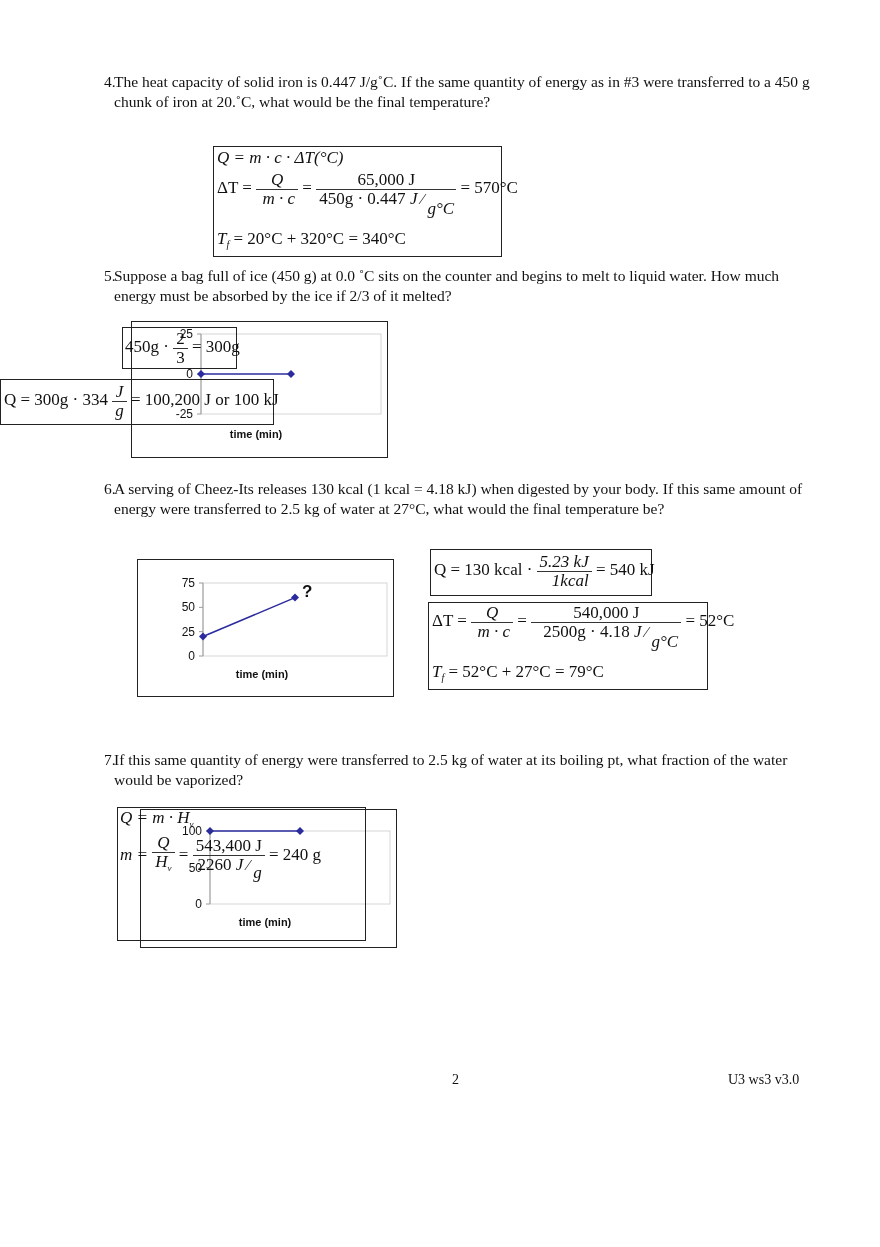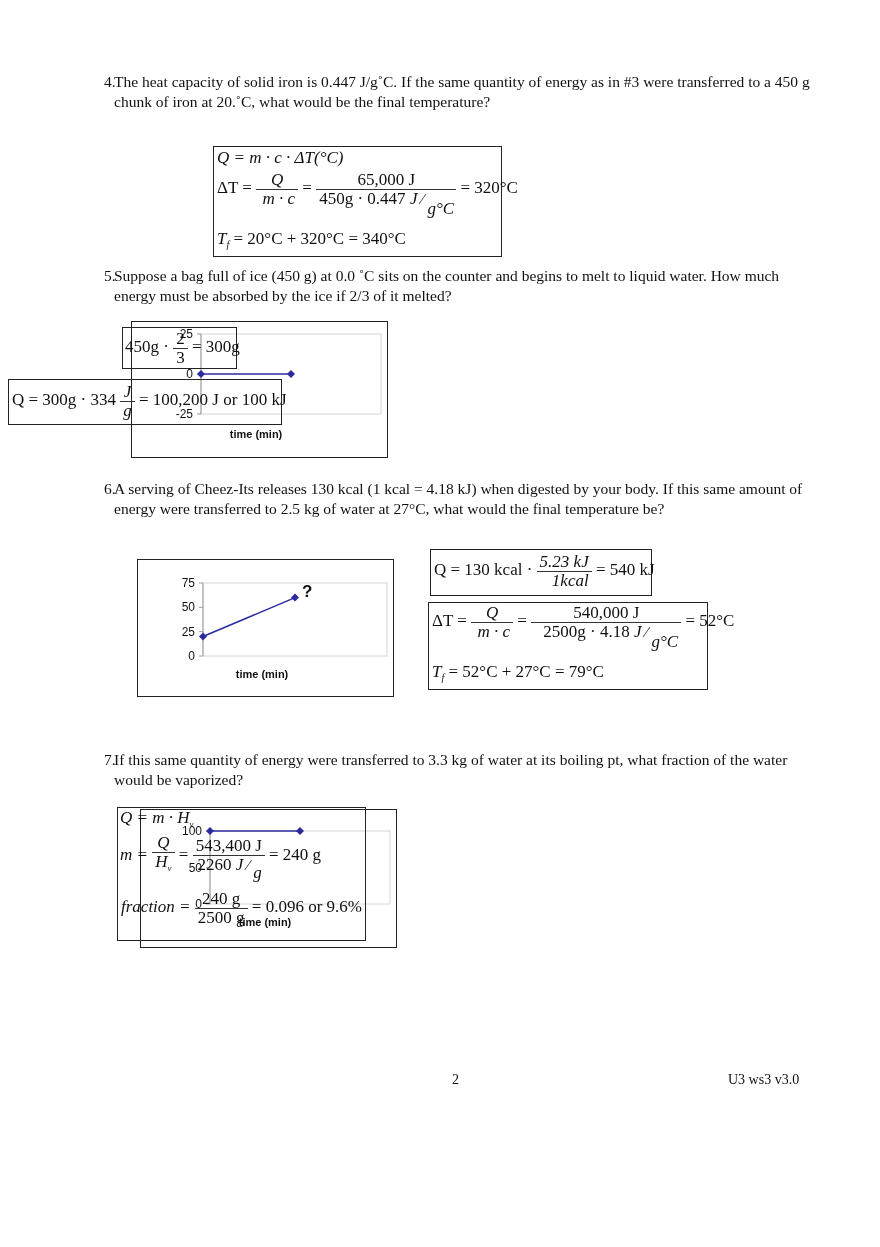--- a/index.html
+++ b/index.html
@@ -33,21 +33,21 @@
     <span class="up">ΔT =</span>
     <span class="frac" style="width:42px;">
       <span class="n">Q</span>
       <span class="d">m · c</span>
     </span>
     <span class="up">=</span>
     <span class="frac" style="width:140px;">
       <span class="n up">65,000 J</span>
       <span class="d up"><span>450g · 0.447</span> <i>J</i><span style="font-size:15px;"> ⁄ </span><i style="position:relative; top:10px;">g°C</i></span>
     </span>
-    <span class="up">= 320°C</span>
+    <span class="up">= 570°C</span>
   </div>
   <div class="math abs" style="left:3px; top:82px;">
     <span>T</span><sub style="font-size:10px;">f</sub>
     <span class="up">= 20°C + 320°C = 340°C</span>
   </div>
 </div>
 
 <div class="q" style="top:266px;">
   <span class="num">5.</span>
   <span class="txt">Suppose a bag full of ice (450 g) at 0.0 ˚C sits on the counter and begins to melt to liquid water. How much energy must be absorbed by the ice if 2/3 of it melted?</span>
@@ -73,21 +73,21 @@
   <div class="math abs" style="left:2px; top:2px;">
     <span class="up">450g ·</span>
     <span class="frac up">
       <span class="n">2</span>
       <span class="d">3</span>
     </span>
     <span class="up">= 300g</span>
   </div>
 </div>
 
-<div class="box" style="left:8px; top:379px; width:272px; height:44px;">
+<div class="box" style="left:0px; top:379px; width:272px; height:44px;">
   <div class="math abs" style="left:3px; top:3px;">
     <span class="up">Q = 300g · 334</span>
     <span class="frac">
       <span class="n">J</span>
       <span class="d">g</span>
     </span>
     <span class="up">= 100,200 J or 100 kJ</span>
   </div>
 </div>
 
@@ -141,21 +141,21 @@
     <span class="up">= 52°C</span>
   </div>
   <div class="math abs" style="left:3px; top:59px;">
     <span>T</span><sub style="font-size:10px;">f</sub>
     <span class="up">= 52°C + 27°C = 79°C</span>
   </div>
 </div>
 
 <div class="q" style="top:750px;">
   <span class="num">7.</span>
-  <span class="txt"> If this same quantity of energy were transferred to 3.3 kg of water at its boiling pt, what fraction of the water would be vaporized?</span>
+  <span class="txt"> If this same quantity of energy were transferred to 2.5 kg of water at its boiling pt, what fraction of the water would be vaporized?</span>
 </div>
 
 <div class="chartframe" style="left:140px; top:809px; width:255px; height:137px;"></div>
 <svg class="abs" style="left:140px; top:809px;" width="257" height="139" id="chart2">
     <rect x="70" y="22" width="180" height="73" fill="none" stroke="#d6d6d6" stroke-width="1"></rect>
     <line x1="70" y1="22" x2="70" y2="95" stroke="#9a9a9a" stroke-width="1"></line>
     <line x1="66" y1="22" x2="70" y2="22" stroke="#9a9a9a" stroke-width="1"></line>
     <text x="62" y="26" text-anchor="end" font-size="12" fill="#111">100</text>
     <line x1="66" y1="58.5" x2="70" y2="58.5" stroke="#9a9a9a" stroke-width="1"></line>
     <text x="62" y="62.5" text-anchor="end" font-size="12" fill="#111">50</text>
@@ -177,24 +177,16 @@
       <span class="n">Q</span>
       <span class="d"><span>H</span><sub style="font-size:9px;">v</sub></span>
     </span>
     <span class="up">=</span>
     <span class="frac up">
       <span class="n">543,400 J</span>
       <span class="d"><span>2260</span> <i>J</i><span style="font-size:15px;"> ⁄ </span><i style="position:relative; top:8px;">g</i></span>
     </span>
     <span class="up">= 240 g</span>
   </div>
-  <div class="math abs" style="left:3px; top:82px;">
-    <span>fraction =</span>
-    <span class="frac up">
-      <span class="n">240 g</span>
-      <span class="d">2500 g</span>
-    </span>
-    <span class="up">= 0.096 or 9.6%</span>
-  </div>
 </div>
 
 <div class="footer" style="left:452px;">2</div>
 <div class="footer" style="left:728px;">U3 ws3 v3.0</div>
 
 </body></html>

